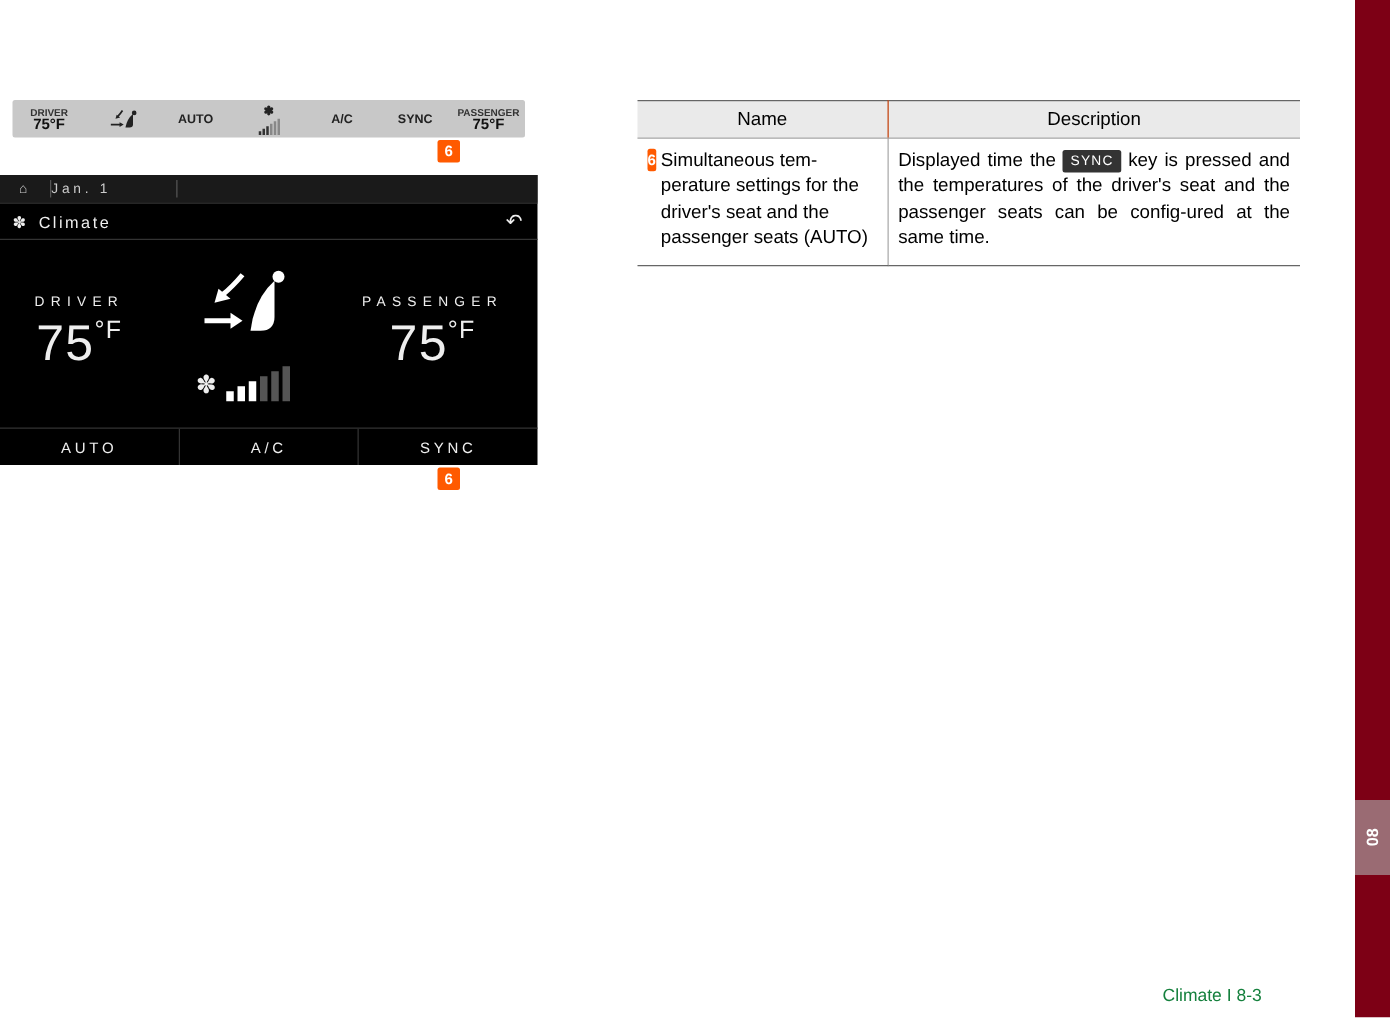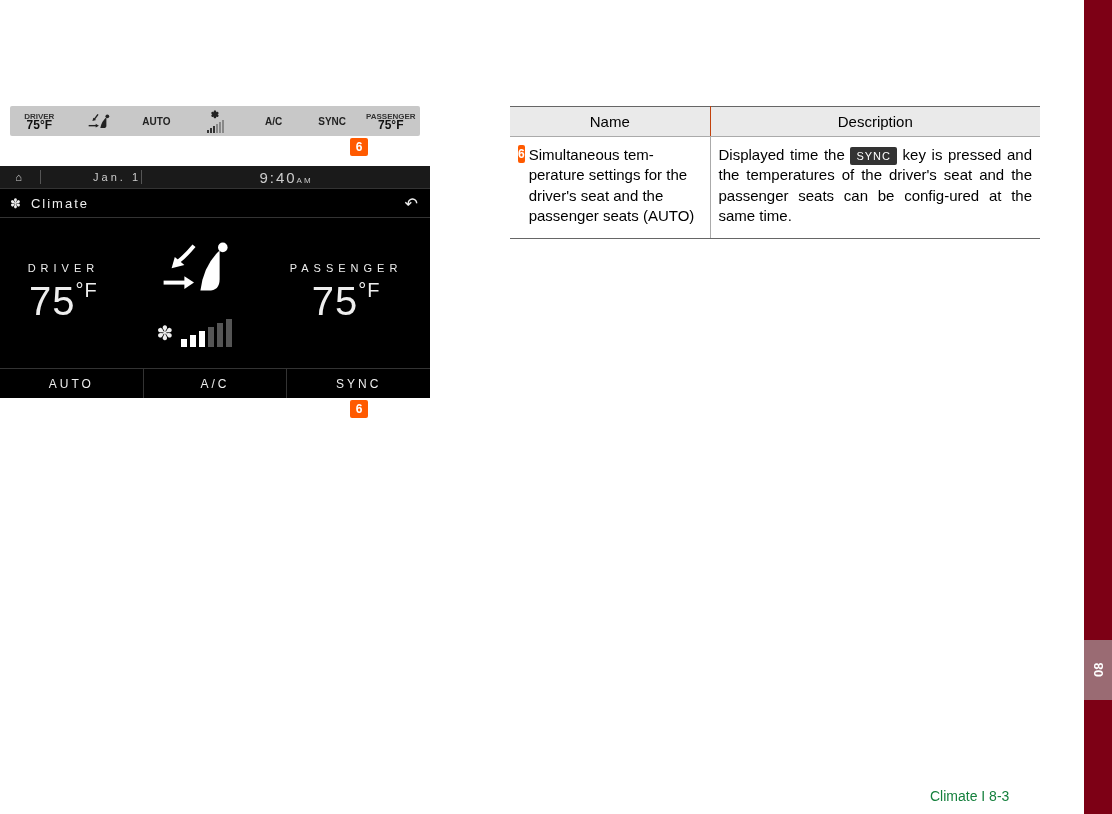--- a/index.html
+++ b/index.html
@@ -35,21 +35,20 @@
     position: absolute;
     left: 930px;
     top: 788px;
     font-size: 14px;
     color: #15803d;
   }
   .content {
     display: flex;
     padding: 80px 40px 0 0;
     gap: 80px;
-    margin-top: 26px;
   }
   .left-col { width: 430px; flex: 0 0 430px; }
   .right-col { flex: 1; padding-right: 20px; }
 
   
   .compact-bar {
     width: 410px; height: 30px;
     margin-left: 10px;
     background: #c8c8c8;
     border-radius: 2px;
@@ -87,21 +86,21 @@
   .cs-status {
     height: 22px;
     background:#1a1a1a;
     display:flex;
     align-items:center;
     font-size:11px;
     letter-spacing:3px;
     color:#ccc;
   }
   .cs-home{width:40px;text-align:center;}
-  .cs-date{flex:0 0 100px; text-align:right;}
+  .cs-date{flex:0 0 100px; text-align:left;}
   .cs-time{flex:1; text-align:center; font-size:15px; letter-spacing:2px;}
   .cs-time .ampm{font-size:8px;}
   .cs-sep{width:1px;height:14px;background:#555;}
 
   .cs-title {
     height:30px;
     display:flex;
     align-items:center;
     padding:0 10px;
     font-size:13px;
@@ -228,23 +227,20 @@
 
     <div class="marker marker-pos1">6</div>
 
     
     <div class="climate-screen">
       <div class="cs-status">
         <div class="cs-home">⌂</div>
         <div class="cs-sep"></div>
         <div class="cs-date">Jan. 1</div>
         <div class="cs-sep"></div>
-        <div class="cs-time">
-          <span>9:40</span><span class="ampm">AM</span>
-        </div>
       </div>
       <div class="cs-title">
         <span style="margin-right:8px;">✽</span>
         <span>Climate</span>
         <span class="back">↶</span>
       </div>
       <div class="cs-main">
         <div class="cs-side">
           <div class="cs-label">DRIVER</div>
           <div class="cs-temp">

